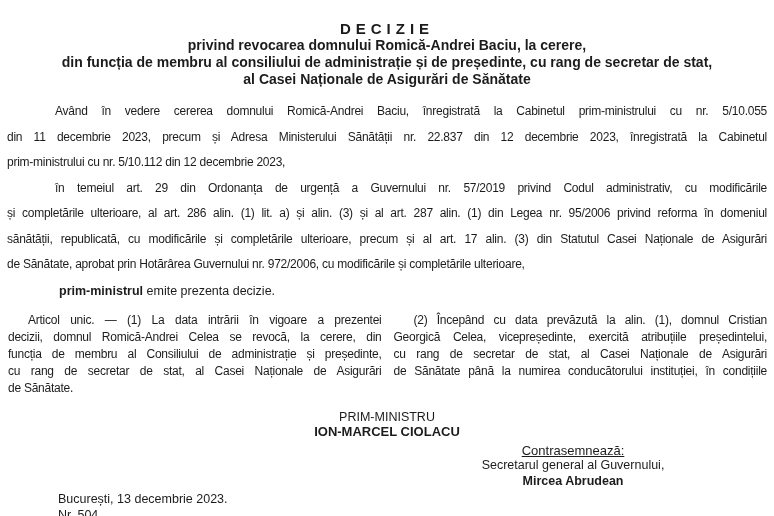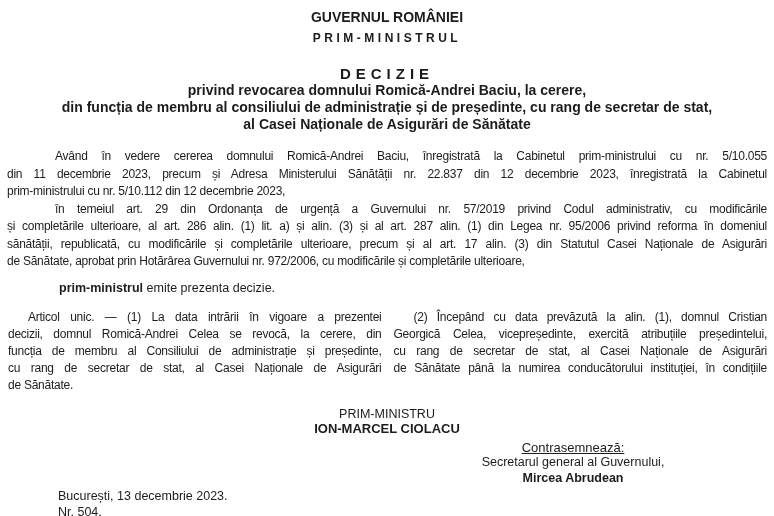--- a/index.html
+++ b/index.html
@@ -20,21 +20,21 @@
   
   .title-block { text-align: center; margin-top: 20px; }
   .decizie { font-size: 15px; font-weight: bold; letter-spacing: 5px; line-height: 17px; }
   .subtitle-line { font-size: 14px; font-weight: bold; line-height: 17px; }
 
   
   .preamble { margin: 15px 7px 0 7px; }
   .pline {
     font-size: 12px; line-height: 17.5px; letter-spacing: -0.25px;
     text-align: justify; text-align-last: justify;
-    white-space: nowrap; overflow: hidden;
+    white-space: nowrap; overflow: hidden; margin-top: 8px;
   }
   .pline.first { text-indent: 48px; }
   .pline.last  { text-align-last: left; }
 
   .enact { margin: 9px 7px 0 7px; font-size: 12.5px; line-height: 17px; text-indent: 52px; }
   .enact b { font-weight: bold; }
 
   
   .columns { display: flex; margin: 12px 7px 0 8px; gap: 12px; }
   .col { flex: 1; }
@@ -58,24 +58,20 @@
 
   
   .footer { margin: 3px 0 0 58px; }
   .f-line { font-size: 12.5px; line-height: 15.5px; }
 </style>
 </head>
 <body>
 
 <div class="page">
 
-  <div class="hdr">
-    <div class="gov-title">GUVERNUL ROMÂNIEI</div>
-    <div class="pm-title">PRIM-MINISTRUL</div>
-  </div>
 
   <div class="title-block">
     <div class="decizie">DECIZIE</div>
     <div class="subtitle-line">privind revocarea domnului Romică-Andrei Baciu, la cerere,</div>
     <div class="subtitle-line">din funcția de membru al consiliului de administrație și de președinte, cu rang de secretar de stat,</div>
     <div class="subtitle-line">al Casei Naționale de Asigurări de Sănătate</div>
   </div>
 
   <div class="preamble">
     <div class="pline first">Având în vedere cererea domnului Romică-Andrei Baciu, înregistrată la Cabinetul prim-ministrului cu nr. 5/10.055</div>

